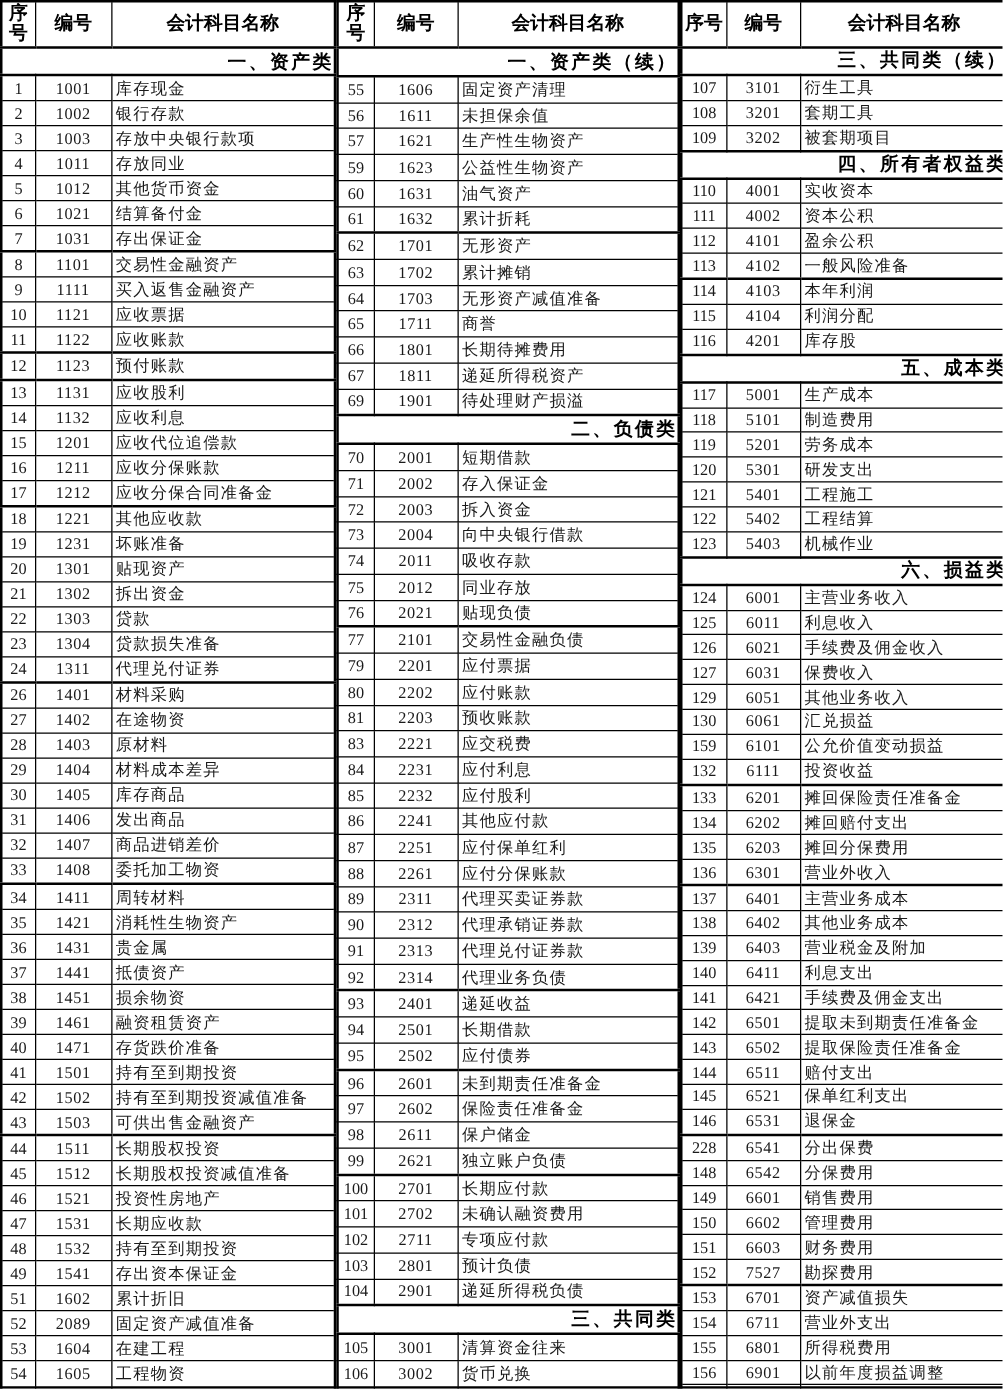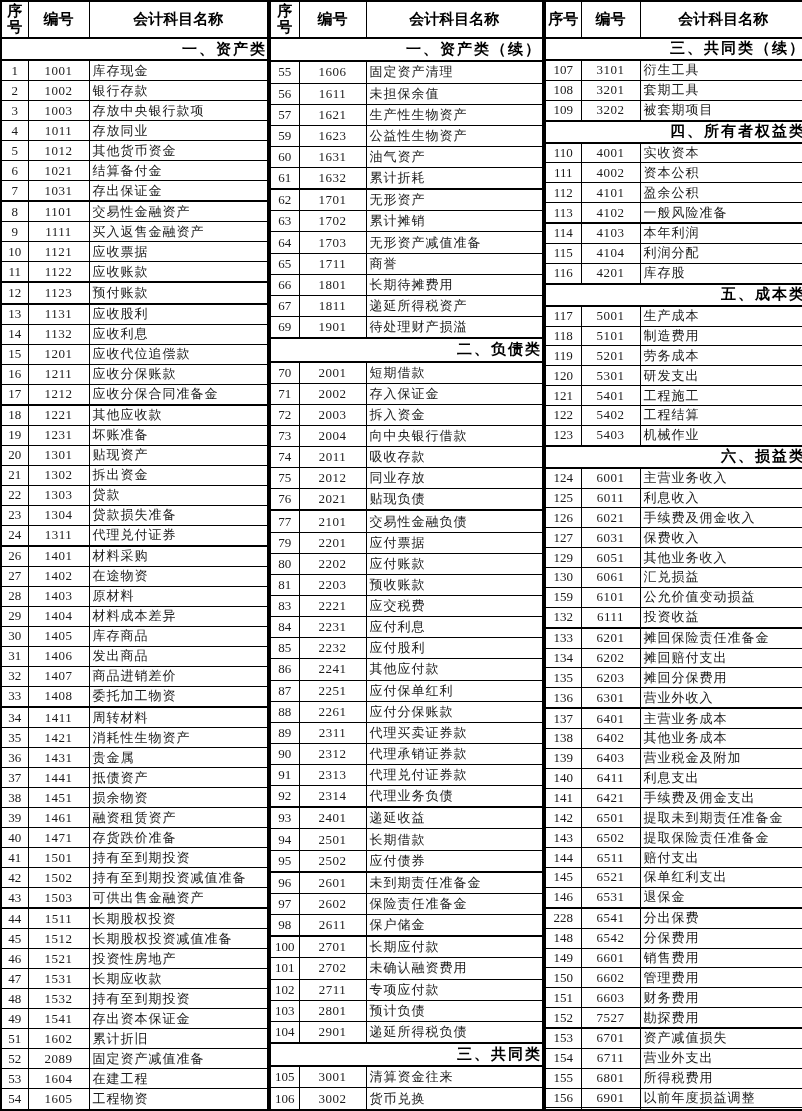--- a/index.html
+++ b/index.html
@@ -520,20 +520,25 @@
         <tr>
           <td class="seq">97</td>
           <td class="code">2602</td>
           <td class="name">保险责任准备金</td>
         </tr>
         <tr>
           <td class="seq">98</td>
           <td class="code">2611</td>
           <td class="name">保户储金</td>
         </tr>
+        <tr>
+          <td class="seq">99</td>
+          <td class="code">2621</td>
+          <td class="name">独立账户负债</td>
+        </tr>
         <tr class="thick">
           <td class="seq">100</td>
           <td class="code">2701</td>
           <td class="name">长期应付款</td>
         </tr>
         <tr>
           <td class="seq">101</td>
           <td class="code">2702</td>
           <td class="name">未确认融资费用</td>
         </tr>

